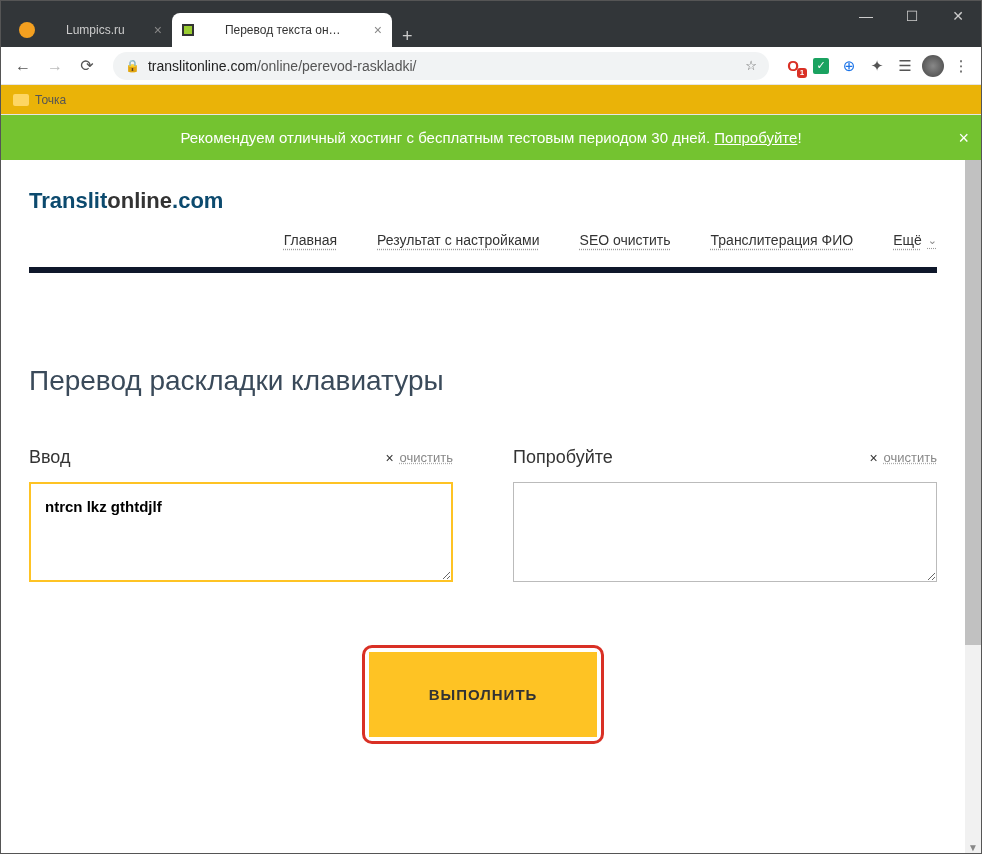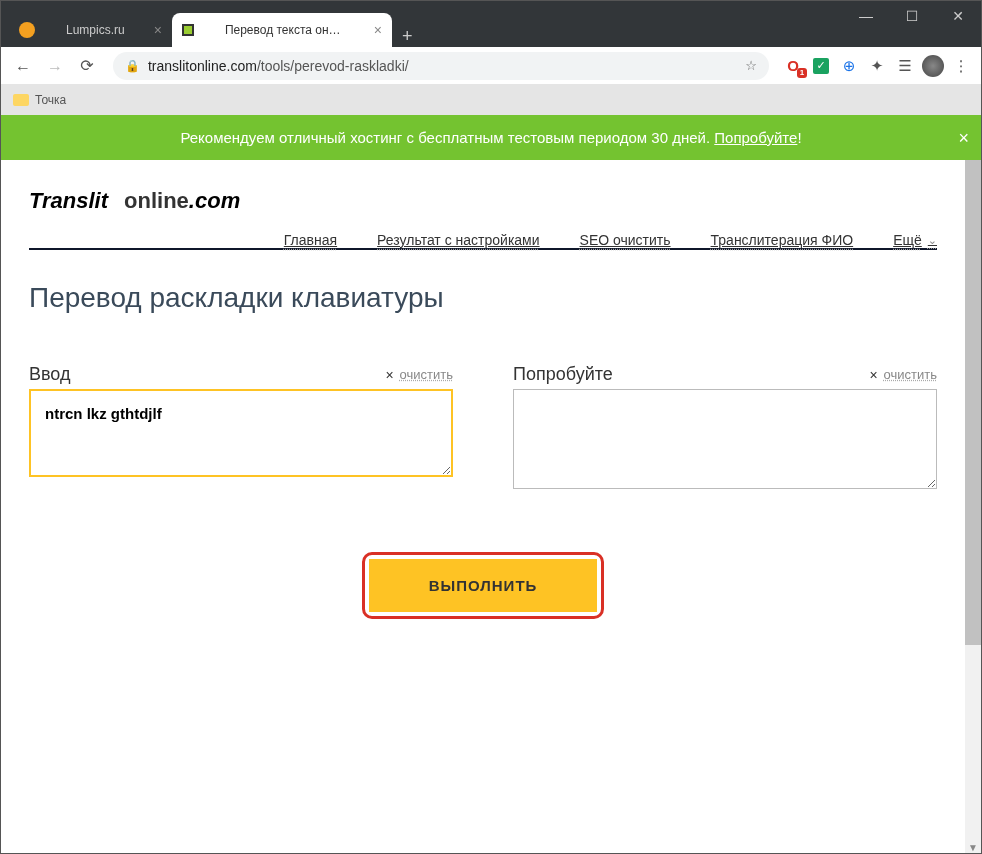--- a/index.html
+++ b/index.html
@@ -24,60 +24,60 @@
 .url-field .lock { font-size: 12px; color: #555; margin-right: 8px; }
 .url-text { font-size: 14px; color: #555; }
 .url-text .domain { color: #222; }
 .addr-icon { width: 24px; height: 24px; display: flex; align-items: center; justify-content: center; font-size: 15px; color: #555; }
 .badge-red { position: relative; }
 .badge-red::after { content: "1"; position: absolute; bottom: 0px; right: -2px; background: #d93025; color: #fff; font-size: 8px; width: 10px; height: 10px; border-radius: 3px; display: flex; align-items: center; justify-content: center; }
 .check-green { background: #1aa260; color: #fff; width: 16px; height: 16px; font-size: 11px; display: flex; align-items: center; justify-content: center; border-radius: 2px; }
 .avatar { width: 22px; height: 22px; border-radius: 50%; background: radial-gradient(circle, #888, #444); }
 .globe-icon { color: #1a73e8; }
 
-.bookmarks { background: #e5e5e5; height: 30px; display: flex; align-items: center; padding: 0 12px; border-bottom: 1px solid #e5e5e5; }
+.bookmarks { background: #eab308; height: 30px; display: flex; align-items: center; padding: 0 12px; border-bottom: 1px solid #e5e5e5; }
 .bm-item { display: flex; align-items: center; font-size: 12px; color: #555; }
 .bm-folder { width: 16px; height: 12px; background: #fdd663; border-radius: 2px; margin-right: 6px; }
 
 
 .page { position: relative; height: 740px; overflow: hidden; }
 .scrollbar-track { position: absolute; right: 0; top: 0; bottom: 0; width: 16px; background: #f1f1f1; }
 .scrollbar-thumb { position: absolute; right: 0; top: 0; width: 16px; height: 530px; background: #c1c1c1; }
 .scrollbar-arrow { position: absolute; right: 0; width: 16px; height: 16px; background: #f1f1f1; color: #888; font-size: 10px; display: flex; align-items: center; justify-content: center; }
 
 .banner { background: #74c330; color: #fff; padding: 14px 40px; text-align: center; font-size: 15px; position: relative; }
 .banner a { color: #fff; text-decoration: underline; }
 .banner .banner-close { position: absolute; right: 12px; top: 50%; transform: translateY(-50%); color: #fff; font-size: 18px; }
 
 .content { padding: 0 28px; margin-right: 16px; }
 .logo { margin-top: 28px; font-size: 22px; font-weight: bold; }
-.logo .lg-blue { color: #000000; font-style: italic; }
-.logo .lg-dark { color: #333; margin-left: 16px; }
+.logo .lg-blue { color: #0c4a6e; }
+.logo .lg-dark { color: #333; }
 
-.mainnav { display: flex; gap: 40px; justify-content: flex-end; margin-top: 18px; padding-bottom: 0; border-bottom: 2px solid #0f172a; text-decoration: underline; }
+.mainnav { display: flex; gap: 40px; justify-content: flex-end; margin-top: 18px; padding-bottom: 19px; border-bottom: 6px solid #0f172a; }
 .mainnav a { color: #333; font-size: 14px; text-decoration: underline dotted #999; text-underline-offset: 4px; }
 .mainnav .more { display: flex; align-items: center; gap: 6px; text-decoration: underline dotted #999; }
 .mainnav .chev { font-size: 11px; color: #888; }
 
-h1.page-title { font-size: 28px; font-weight: 500; color: #3a4a5a; margin-top: 32px; margin-bottom: 50px; }
+h1.page-title { font-size: 28px; font-weight: 500; color: #3a4a5a; margin-top: 92px; margin-bottom: 50px; }
 
 .io-row { display: flex; gap: 60px; }
 .io-col { flex: 1; }
-.io-head { display: flex; justify-content: space-between; align-items: center; margin-bottom: 4px; }
+.io-head { display: flex; justify-content: space-between; align-items: center; margin-bottom: 14px; }
 .io-head h3 { font-size: 18px; font-weight: 500; color: #333; }
 .clear-link { display: flex; align-items: center; gap: 6px; color: #888; font-size: 13px; }
 .clear-link .x { color: #333; font-size: 14px; }
 .clear-link .txt { text-decoration: underline dotted #aaa; }
 
-textarea.io-input { width: 100%; height: 88px; padding: 14px; font-size: 15px; font-weight: bold; border: 2px solid #fec324; resize: both; font-family: inherit; outline: none; }
+textarea.io-input { width: 100%; height: 100px; padding: 14px; font-size: 15px; font-weight: bold; border: 2px solid #fec324; resize: both; font-family: inherit; outline: none; }
 textarea.io-output { width: 100%; height: 100px; padding: 14px; font-size: 15px; border: 1px solid #bbb; resize: both; font-family: inherit; }
 
 .submit-wrap { display: flex; justify-content: center; margin-top: 60px; }
 .submit-highlight { border: 3px solid #d93025; border-radius: 10px; padding: 4px; }
-.submit-btn { background: #fec324; border: none; padding: 18px 60px; font-size: 15px; font-weight: bold; letter-spacing: 1px; color: #333; cursor: pointer; }
+.submit-btn { background: #fec324; border: none; padding: 34px 60px; font-size: 15px; font-weight: bold; letter-spacing: 1px; color: #333; cursor: pointer; }
 </style>
 </head>
 <body>
 
 <div class="window">
 
   <div class="titlebar">
     <div class="tab">
       <span class="favicon" style="background:#f4a020"></span>
       <span class="tab-title">Lumpics.ru</span>
@@ -95,21 +95,21 @@
       <div class="win-btn">✕</div>
     </div>
   </div>
 
   <div class="addressbar">
     <div class="nav-btn">←</div>
     <div class="nav-btn disabled">→</div>
     <div class="nav-btn">⟳</div>
     <div class="url-field">
       <span class="lock">🔒</span>
-      <span class="url-text"><span class="domain">translitonline.com</span><span>/tools/perevod-raskladki/</span></span>
+      <span class="url-text"><span class="domain">translitonline.com</span><span>/online/perevod-raskladki/</span></span>
       <span style="margin-left:auto;color:#666">☆</span>
     </div>
     <div class="addr-icon badge-red" style="color:#d93025;font-weight:bold">O</div>
     <div class="addr-icon">
         <span class="check-green">✓</span>
       </div>
     <div class="addr-icon globe-icon">⊕</div>
     <div class="addr-icon">✦</div>
     <div class="addr-icon">☰</div>
     <div class="addr-icon">

